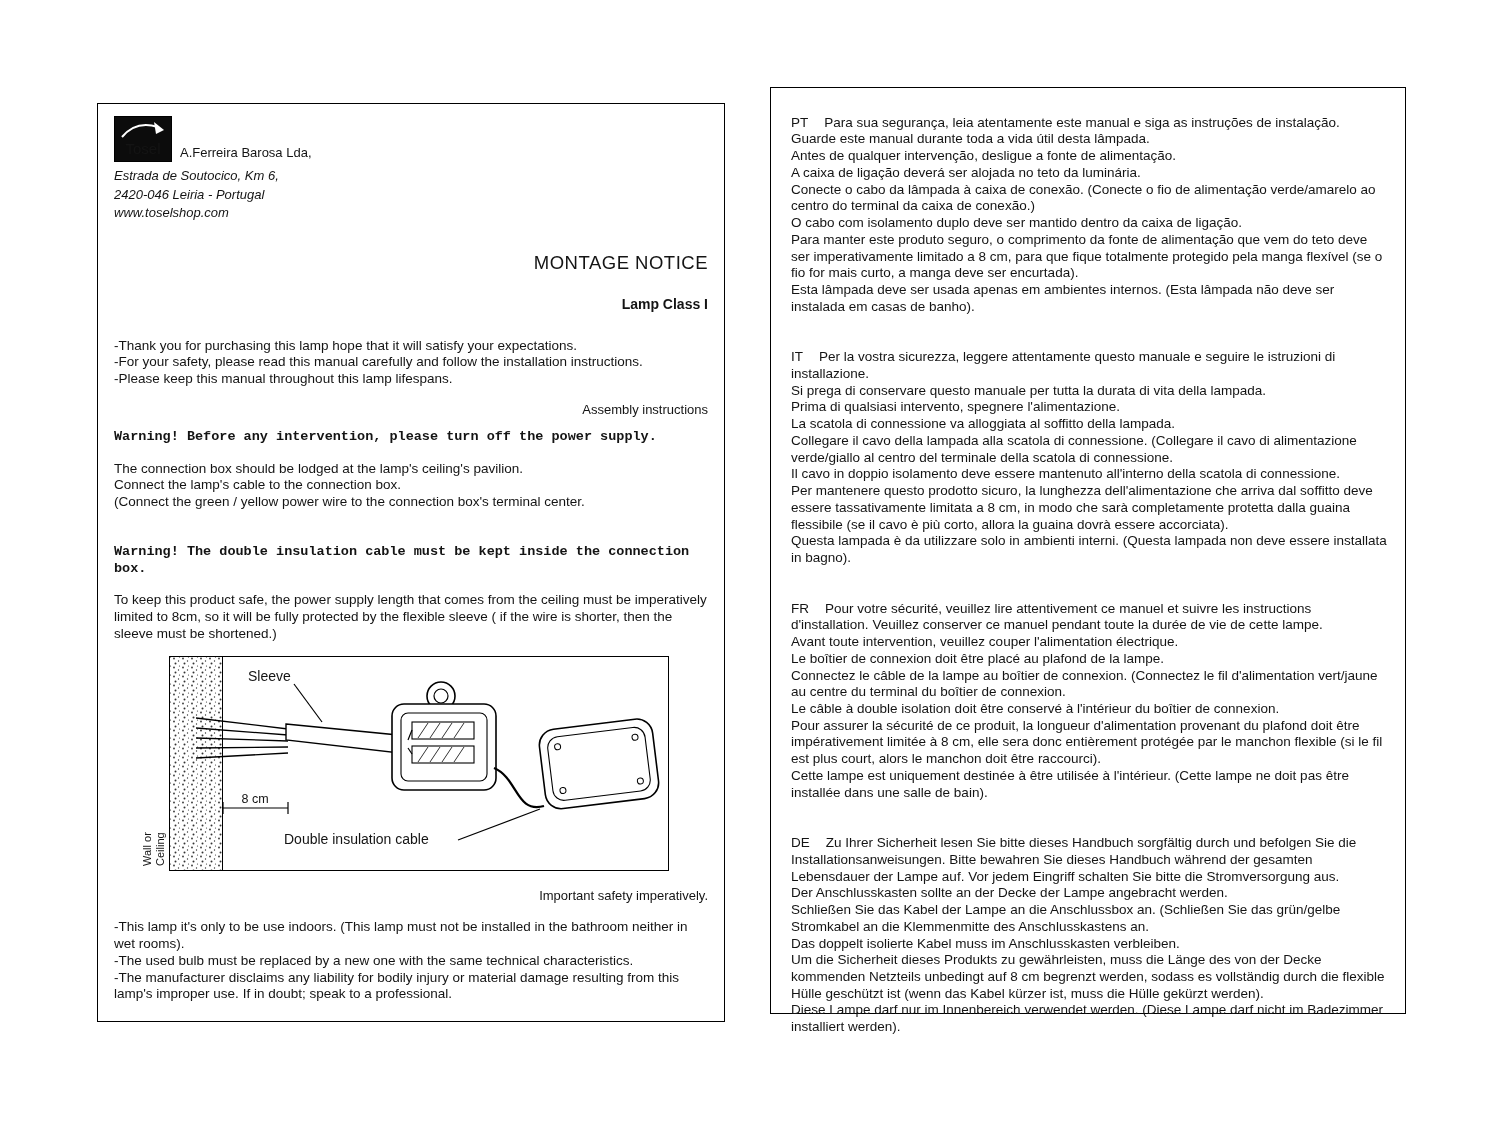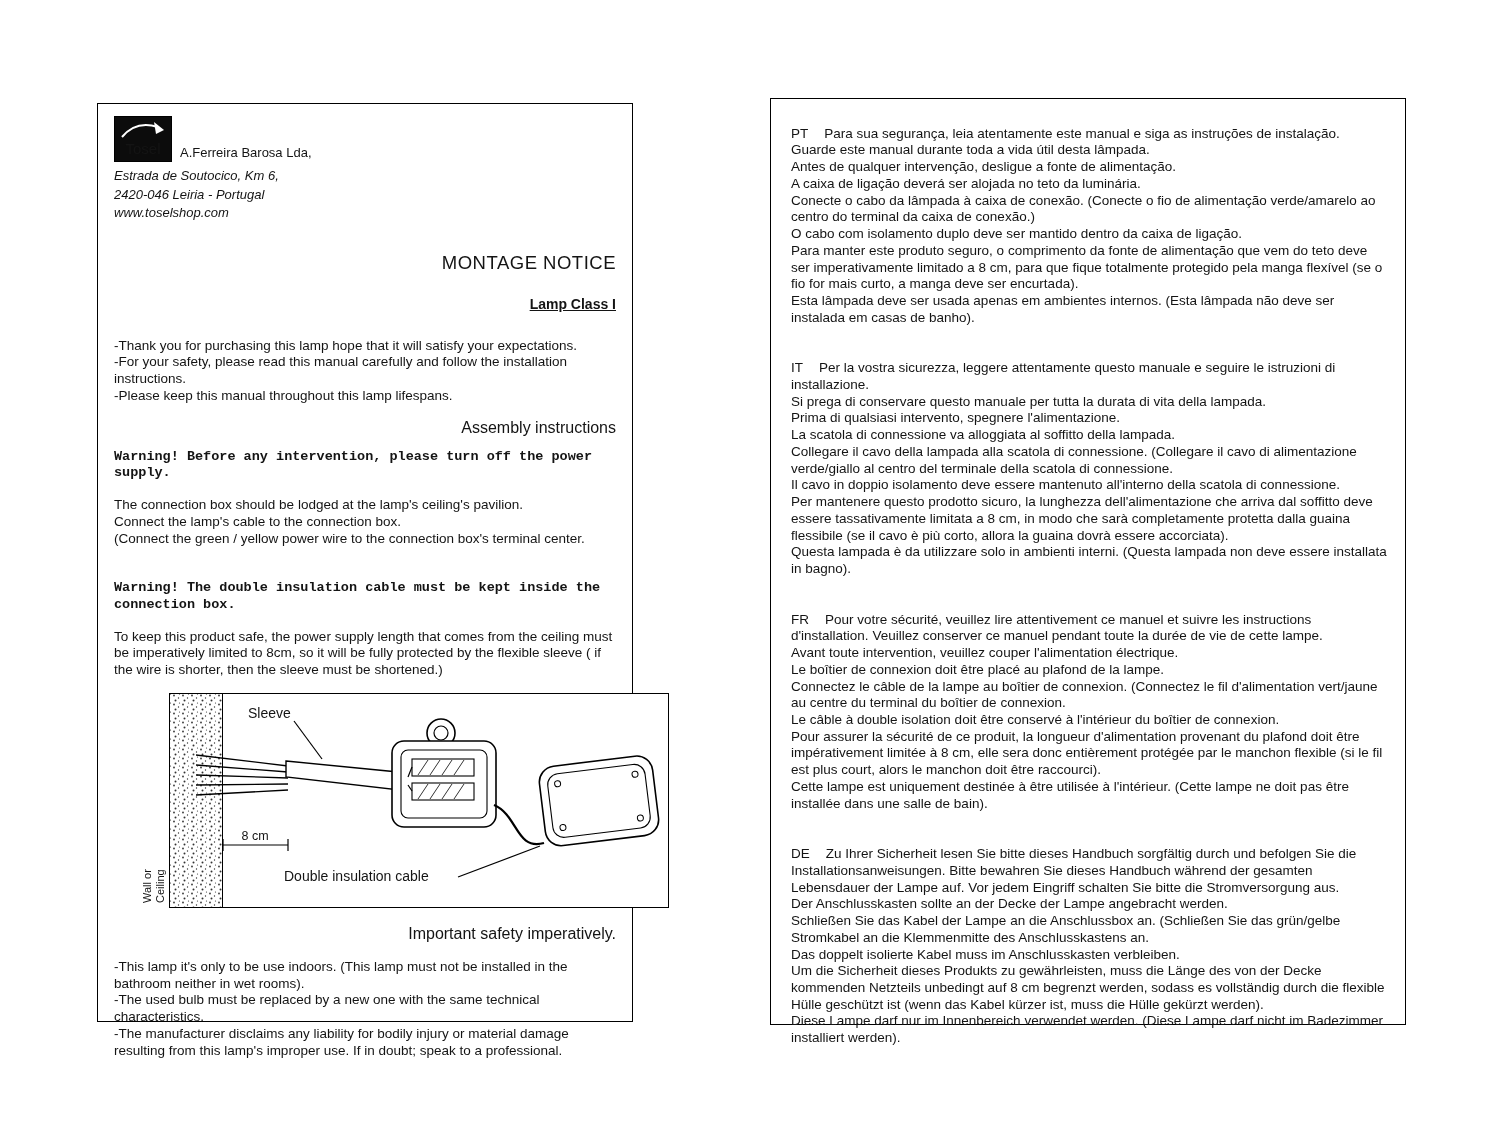--- a/index.html
+++ b/index.html
@@ -8,38 +8,38 @@
     position: relative;
     background: #ffffff;
     font-family: "Liberation Sans", sans-serif;
     color: #141414;
   }
   .panel {
     position: absolute;
     background: #fff;
     border: 1px solid #000;
   }
-  #left-panel  { left: 97px;  top: 103px; width: 536px; height: 919px; padding: 12px 16px 10px 16px; }
-  #right-panel { left: 770px; top: 98px; width: 636px; height: 927px; padding: 10px 16px 10px 20px; }
+  #left-panel  { left: 97px;  top: 103px; width: 628px; height: 919px; padding: 12px 16px 10px 16px; }
+  #right-panel { left: 770px; top: 87px; width: 636px; height: 927px; padding: 10px 16px 10px 20px; }
 
   .txt { font-size: 13.5px; line-height: 1.24; white-space: pre-line; }
   .center { text-align: right; }
 
   
   .logo-row { display: flex; align-items: flex-end; gap: 8px; }
   .logo-box { width: 58px; height: 46px; display: block; }
   .company-name { font-size: 13px; padding-bottom: 2px; }
   .address-line { font-size: 13px; line-height: 1.35; margin-top: 1px; }
   .address-block { margin-top: 5px; font-style: italic; }
 
   .doc-title { font-size: 18.5px; letter-spacing: 0.5px; margin-top: 30px; }
-  .doc-subtitle { font-size: 14px; font-weight: bold; margin-top: 22px; text-decoration: underline; }
+  .doc-subtitle { font-size: 14px; font-weight: bold; margin-top: 22px; }
 
   .intro { margin-top: 26px; }
-  .section-heading { font-size: 16px; margin-top: 14px; }
+  .section-heading { font-size: 13px; margin-top: 14px; }
   .warning { margin-top: 12px; font-weight: bold; white-space: pre-line; font-size: 13.5px; line-height: 1.24; font-family: Liberation Mono, monospace; }
   .para { margin-top: 15px; }
 
   .diagram-wrap { margin: 14px 0 0 22px; }
   .diagram-wrap svg { display: block; }
 
   .safety-heading { margin-top: 16px; }
   .safety-para { margin-top: 16px; }
 
   

